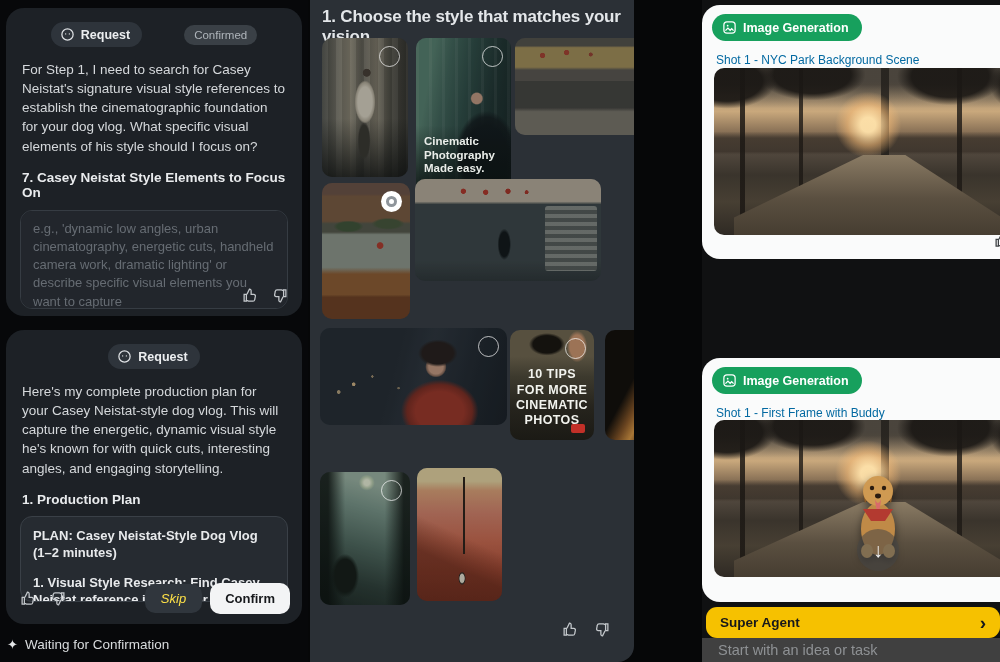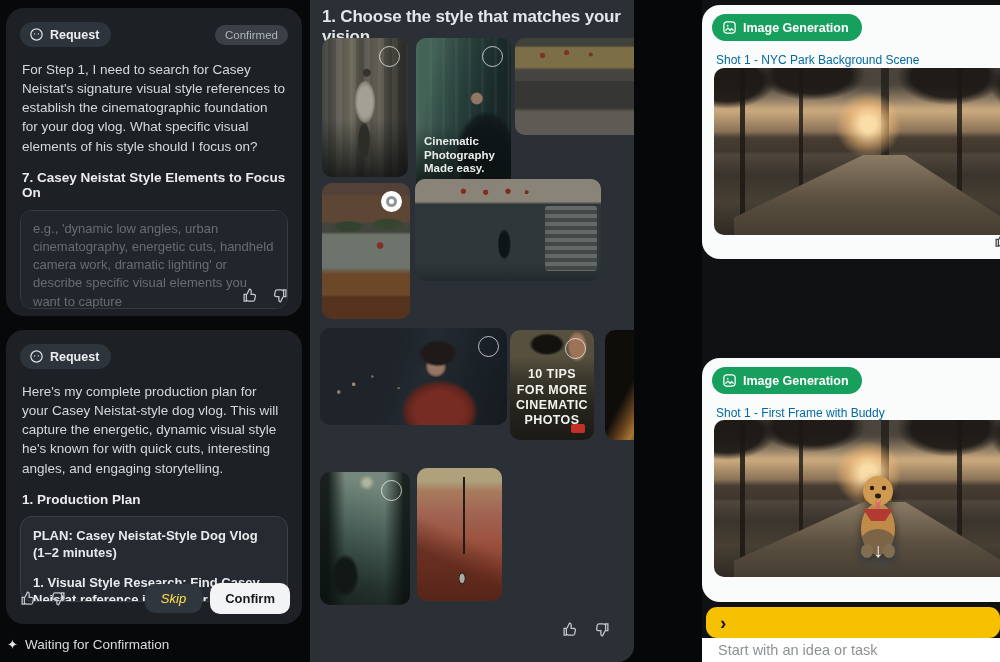--- a/index.html
+++ b/index.html
@@ -9,21 +9,21 @@
 
   
   .left-col  { position:absolute; left:0; top:0; width:308px; height:662px; background:#07080a; }
   .mid-panel { position:absolute; left:310px; top:0; width:324px; height:662px; background:#2b3036; border-radius:0 0 16px 0; overflow:hidden; }
   .right-col { position:absolute; left:702px; top:0; width:298px; height:662px; background:#101112; }
 
   
   .l-card { position:absolute; left:6px; width:296px; background:#1d2126; border-radius:18px; overflow:hidden; }
   .l-card1 { top:8px; height:308px; }
   .l-card2 { top:330px; height:294px; }
-  .card-head { display:flex; align-items:center; justify-content:space-between; padding:14px 14px 0 14px;gap:42px; }
+  .card-head { display:flex; align-items:center; justify-content:center; padding:14px 14px 0 14px;gap:42px; }
   .pill { display:inline-flex; align-items:center; gap:6px; background:#2e343b; border-radius:14px; padding:5px 12px 5px 9px; color:#eceef0; font-size:12.5px; font-weight:700; }
   .pill .ic { width:15px; height:15px; color:#dfe2e5; }
   .confirmed { background:#3a4046; color:#aeb4ba; font-size:11.5px; font-weight:400; border-radius:12px; padding:4px 10px; }
   .para { padding:13px 16px 0 16px; color:#d5d8db; font-size:13.5px; line-height:1.42; }
   .sub-head { padding:14px 16px 0 16px; color:#e9ebed; font-size:13.5px; font-weight:700; }
   .style-input { display:block; margin:10px 14px 0 14px; width:268px; height:99px; background:#22262c; border:1px solid #363c43; border-radius:12px; padding:9px 12px; color:#d8dadd; font-family:"Liberation Sans",sans-serif; font-size:13px; line-height:1.4; resize:none; outline:none; }
   .style-input::placeholder { color:#666c73; }
   .plan-box { margin:9px 14px 0 14px; width:268px; height:86px; background:#262b31; border:1px solid #3a4047; border-radius:12px; padding:10px 12px; color:#e8eaec; font-size:13px; font-weight:700; line-height:1.35; overflow:hidden; }
   .plan-box .plan-item { margin-top:12px; }
   .thumb-row { position:absolute; right:14px; bottom:12px; display:flex; gap:12px; color:#c3c7cb; }
@@ -140,21 +140,21 @@
   .dog-wrap { position:absolute; left:50%; top:30%; transform:translateX(-50%); width:62px; height:92px; z-index:2; filter:drop-shadow(0 3px 4px rgba(0,0,0,.5)); }
   .img-btn { position:absolute; border:none; border-radius:50%; display:flex; align-items:center; justify-content:center; cursor:pointer; z-index:3; }
   .dl-btn { left:50%; transform:translateX(-50%); bottom:6px; width:42px; height:42px; background:rgba(70,70,70,.55); color:#f2f2f2; font-size:20px; }
   .exp-btn { right:10px; bottom:12px; width:28px; height:28px; background:rgba(25,25,25,.72); color:#fff; }
   .r-thumbs { position:absolute; right:14px; bottom:10px; display:flex; gap:12px; color:#3c4043; }
   .r-card2 .para2 { padding:13px 16px 0 16px; color:#e7e9eb; font-size:13.5px; line-height:1.45; }
   .r-card2 .r-thumbs { color:#c3c7cb; bottom:9px; }
   .agent-bar { position:absolute; left:4px; top:607px; width:294px; height:31px; background:#F6C100; border-radius:11px; display:flex; align-items:center; padding:0 14px; cursor:pointer; }
   .agent-bar .label { color:#17181a; font-size:13.5px; font-weight:700; flex:1; }
   .agent-bar .chev { color:#17181a; font-size:19px; font-weight:700; line-height:1; }
-  .prompt-area { position:absolute; left:0; top:638px; width:298px; height:24px; background:#ffffff; }
+  .prompt-area { position:absolute; left:0; top:638px; width:298px; height:24px; background:#404040; }
   .prompt-area .ph { position:absolute; left:16px; top:4px; color:#8e9194; font-size:14.5px; }
 </style>
 </head>
 <body>
 
 <div class="left-col">
 
   <div class="l-card l-card1">
     <div class="card-head">
       <span class="pill">
@@ -354,19 +354,20 @@
       </button>
       <button class="img-btn exp-btn">
         <svg viewBox="0 0 24 24" width="13" height="13" fill="none" stroke="currentColor" stroke-width="2.2">
           <path d="M14 4h6v6M20 4l-7 7M10 20H4v-6M4 20l7-7"></path>
         </svg>
       </button>
     </div>
   </div>
 
   <div class="agent-bar">
+    <span class="label">Super Agent</span>
     <span class="chev">›</span>
   </div>
 
   <div class="prompt-area">
     <span class="ph">Start with an idea or task</span>
   </div>
 </div>
 
 </body></html>

